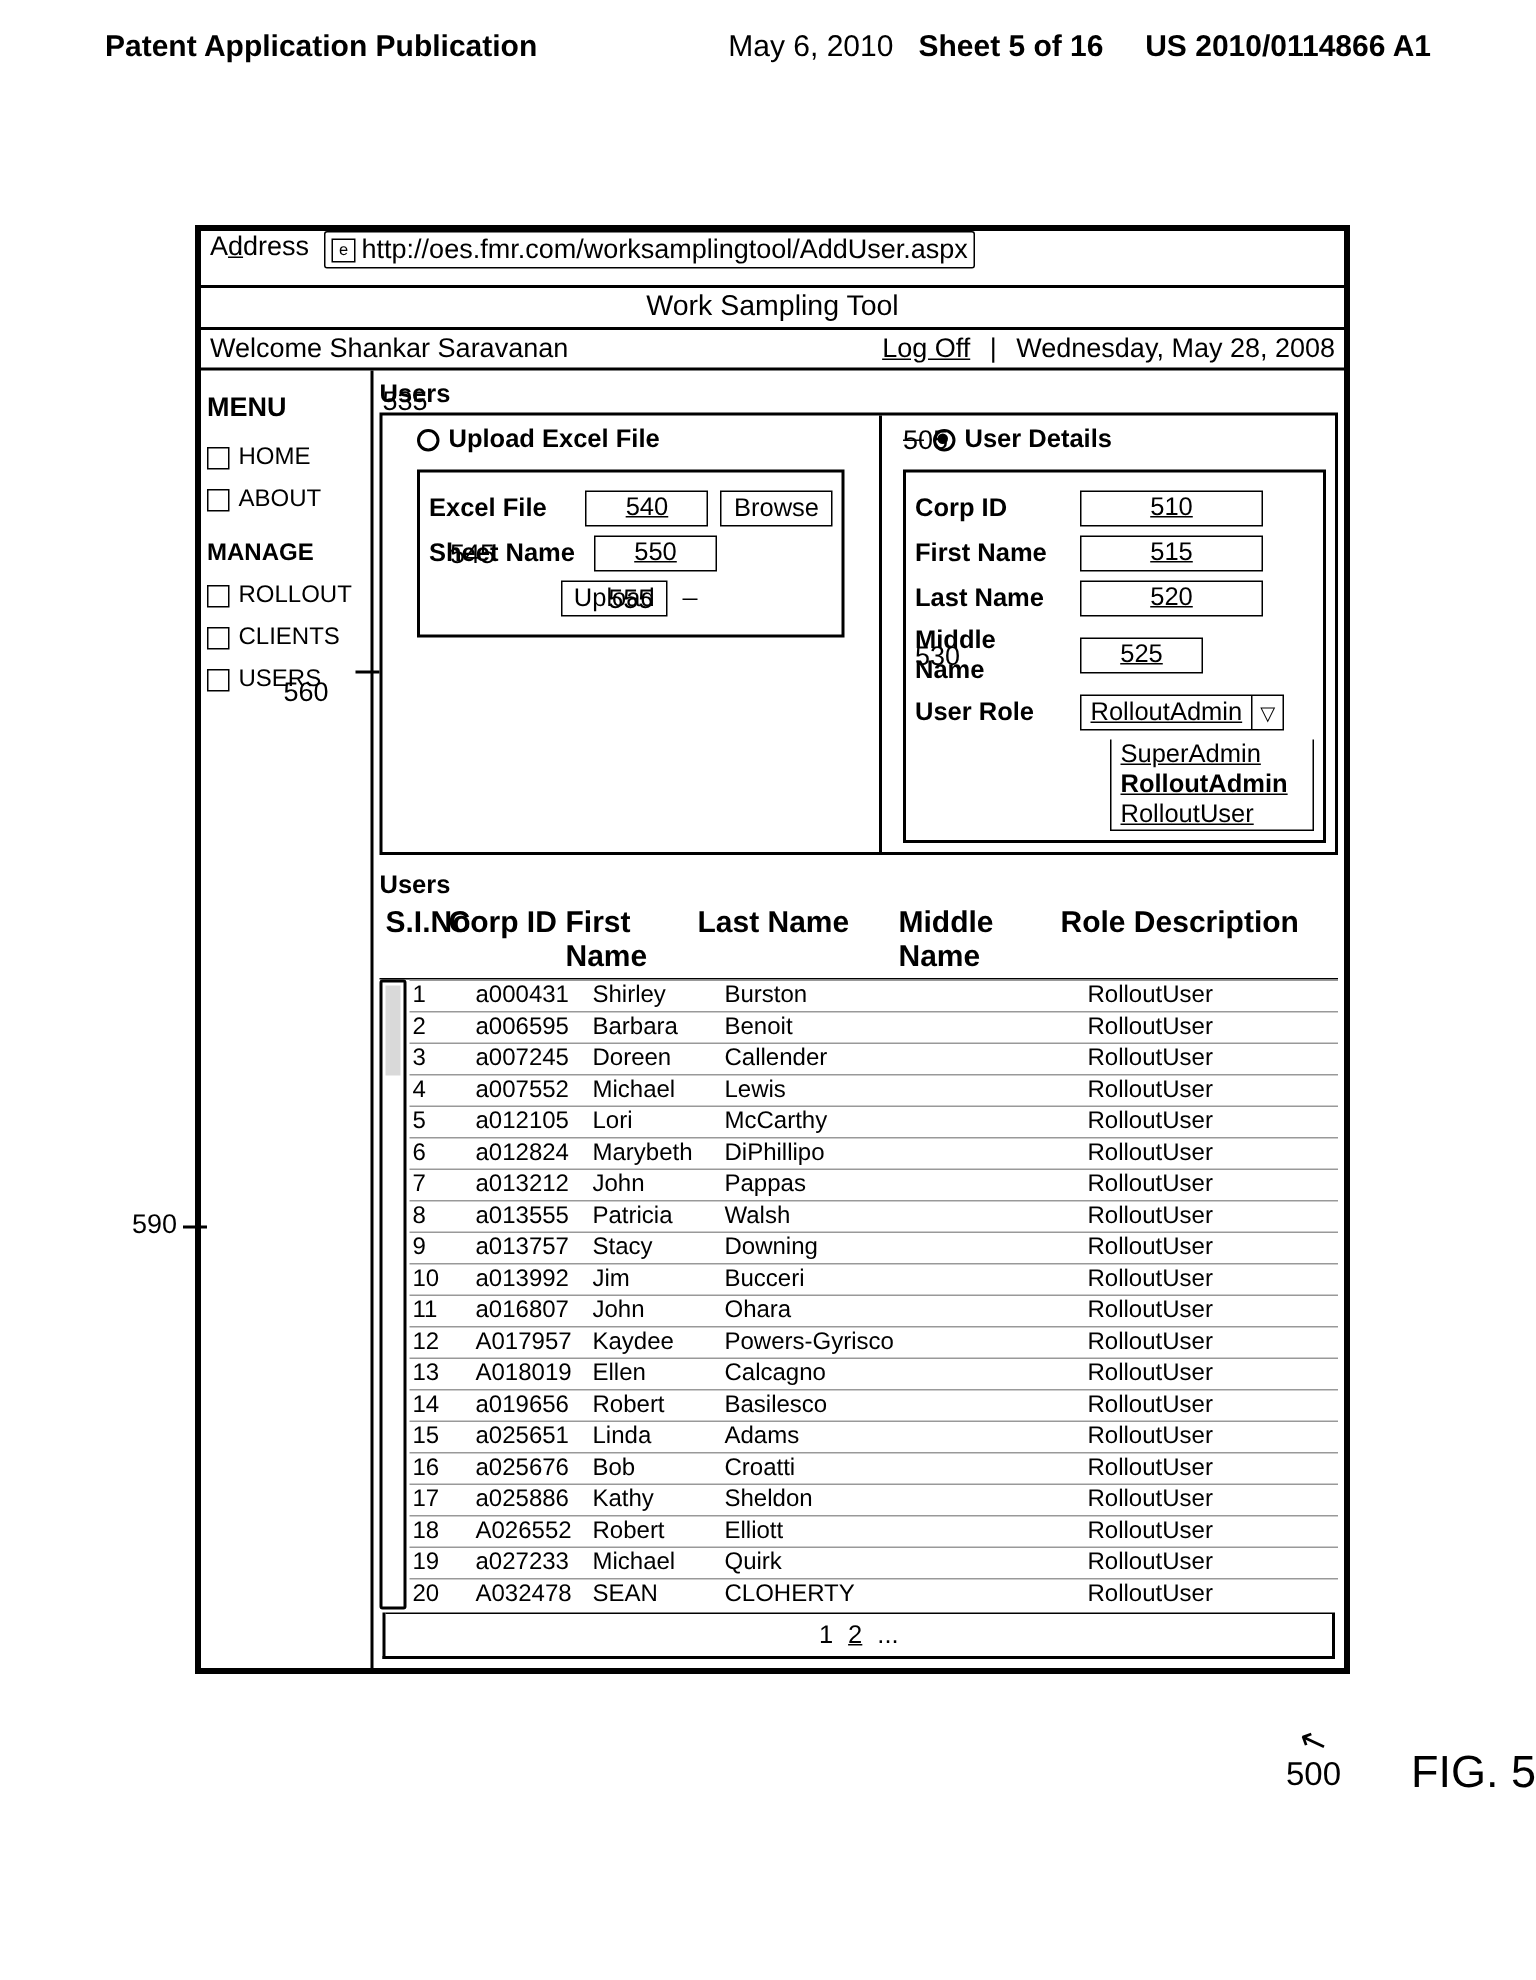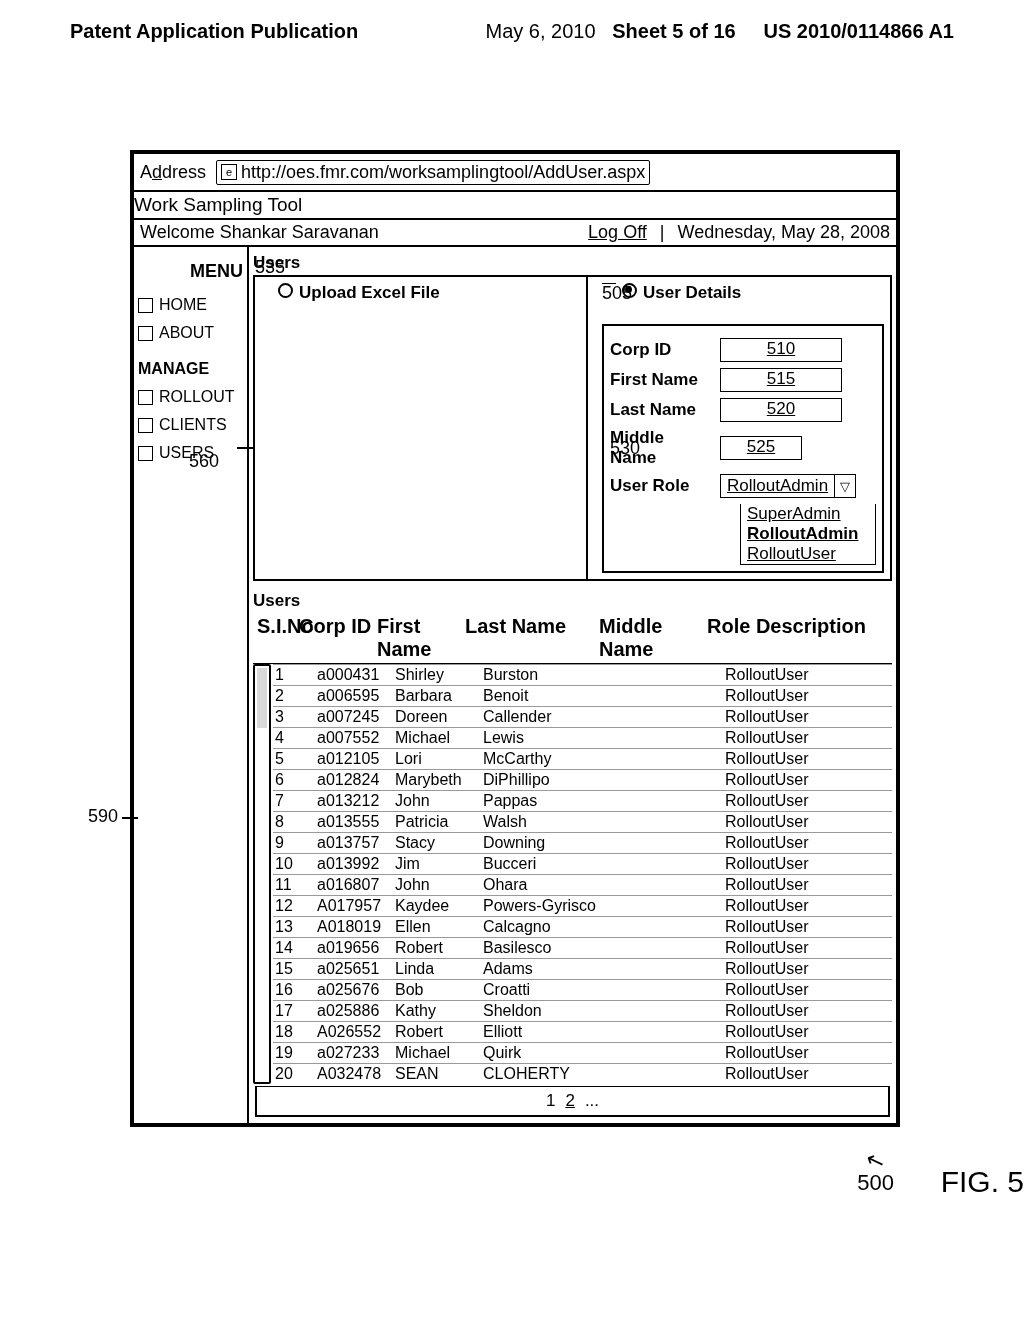--- a/index.html
+++ b/index.html
@@ -1,43 +1,43 @@
 <!DOCTYPE html>
 <html><head>
 <meta charset="utf-8">
 <style>
   html,body{margin:0;padding:0;font-family:Arial,Helvetica,sans-serif;background:#fff;color:#000}
   body{width:1024px;height:1320px;position:relative}
   .page-header{display:flex;justify-content:space-between;padding:20px 70px 0 70px;font-size:20px}
   .pub-right{text-align:right}
   .pub-left b, .pub-right b{font-weight:bold}
   .frame{position:absolute;left:130px;top:150px;width:770px;border:4px solid #000;box-sizing:border-box}
-  .addr-row{display:flex;align-items:center;border-bottom:2px solid #000;height:36px;padding:0 6px;font-size:18px}
+  .addr-row{display:flex;align-items:flex-start;border-bottom:2px solid #000;height:36px;padding:0 6px;font-size:18px}
   .addr-row .lbl{margin-right:6px}
   .addr-row .lbl u{text-decoration:underline}
   .url-box{display:inline-flex;align-items:center;gap:4px;border:1px solid #000;border-radius:2px;padding:1px 4px;margin-left:4px}
   .url-ico{font-size:14px;border:1px solid #000;width:14px;height:14px;display:inline-flex;align-items:center;justify-content:center;font-size:11px}
-  .title-row{border-bottom:2px solid #000;text-align:left;font-size:19px;padding:2px 0}
+  .title-row{border-bottom:2px solid #000;text-align:center;font-size:19px;padding:2px 0}
   .status-row{display:flex;align-items:center;border-bottom:2px solid #000;font-size:18px;padding:2px 6px;justify-content:space-between}
   .status-row .welcome{flex:1}
   .status-row .logoff{text-decoration:underline}
   .status-row .sep{margin:0 8px}
   
   .body-area{display:flex}
   .menu-col{width:105px;border-right:2px solid #000;padding:6px 4px;font-size:16px}
-  .menu-col h4{margin:8px 0 14px 0;text-align:right;font-size:18px}
+  .menu-col h4{margin:8px 0 14px 0;text-align:left;font-size:18px}
   .menu-item{display:flex;align-items:center;gap:6px;margin:10px 0;white-space:nowrap}
   .menu-item .box{width:13px;height:13px;border:1.5px solid #000;display:inline-block}
   .menu-sub{margin:18px 0 6px 0;font-weight:bold}
   .content-col{flex:1;padding:4px 4px 6px 4px;font-size:17px}
   .sec-label{font-weight:bold;padding:2px 0}
   .two-pane{display:flex;gap:8px;border:2px solid #000}
   .pane-left{width:285px;border-right:2px solid #000;padding:6px 23px;position:relative}
   .pane-right{flex:1;padding:6px 6px;position:relative}
-  .radio-row{display:flex;align-items:flex-start;gap:6px;margin-bottom:21px}
+  .radio-row{display:flex;align-items:center;gap:6px;margin-bottom:10px}
   .radio-dot{width:11px;height:11px;border:2px solid #000;border-radius:50%;display:inline-block;position:relative}
   .radio-dot.sel:after{content:"";position:absolute;left:1px;top:1px;width:7px;height:7px;background:#000;border-radius:50%}
   .form-row{display:flex;align-items:center;gap:8px;margin:6px 0}
   .form-lbl{width:102px;font-weight:bold}
   .inp{border:1px solid #000;height:22px;min-width:80px;text-align:center;text-decoration:underline;font-size:17px}
   .inp.wide{width:120px}
   .btn{border:1.5px solid #000;padding:1px 8px;font-size:17px;cursor:pointer;background:#fff}
   .role-select{border:1.5px solid #000;display:inline-flex;align-items:stretch}
   .role-select .val{padding:1px 6px;text-decoration:underline}
   .role-select .dd{border-left:1.5px solid #000;width:20px;display:flex;align-items:center;justify-content:center;font-size:13px}
@@ -140,20 +140,37 @@
       <div class="sec-label">Users</div>
 
       <div class="two-pane">
 
         <div class="pane-left">
           <span class="callout abs" style="left:0px;top:-20px">535</span>
           <div class="radio-row">
             <span class="radio-dot"></span>
             <b>Upload Excel File</b>
           </div>
+          <div class="inner-box">
+            <div class="form-row">
+              <span class="form-lbl">Excel File</span>
+              <span class="inp">540</span>
+              <span class="btn">Browse</span>
+            </div>
+            <div class="form-row">
+              <span class="form-lbl">Sheet Name</span>
+              <span class="inp">550</span>
+              <span class="callout" style="margin-left:14px">545</span>
+            </div>
+            <div class="form-row" style="justify-content:center">
+              <span class="btn">Upload</span>
+              <span style="width:10px;border-top:1.5px solid #000;display:inline-block;margin:0 2px"></span>
+              <span class="callout">555</span>
+            </div>
+          </div>
           <span class="ln lead-560"></span>
           <span class="callout abs callout-560">560</span>
         </div>
 
         <div class="pane-right">
           <div class="radio-row">
             <span class="callout" style="margin-right:6px">505</span>
             <span style="width:14px;border-top:1.5px solid #000;display:inline-block"></span>
             <span class="radio-dot sel"></span>
             <b>User Details</b>

